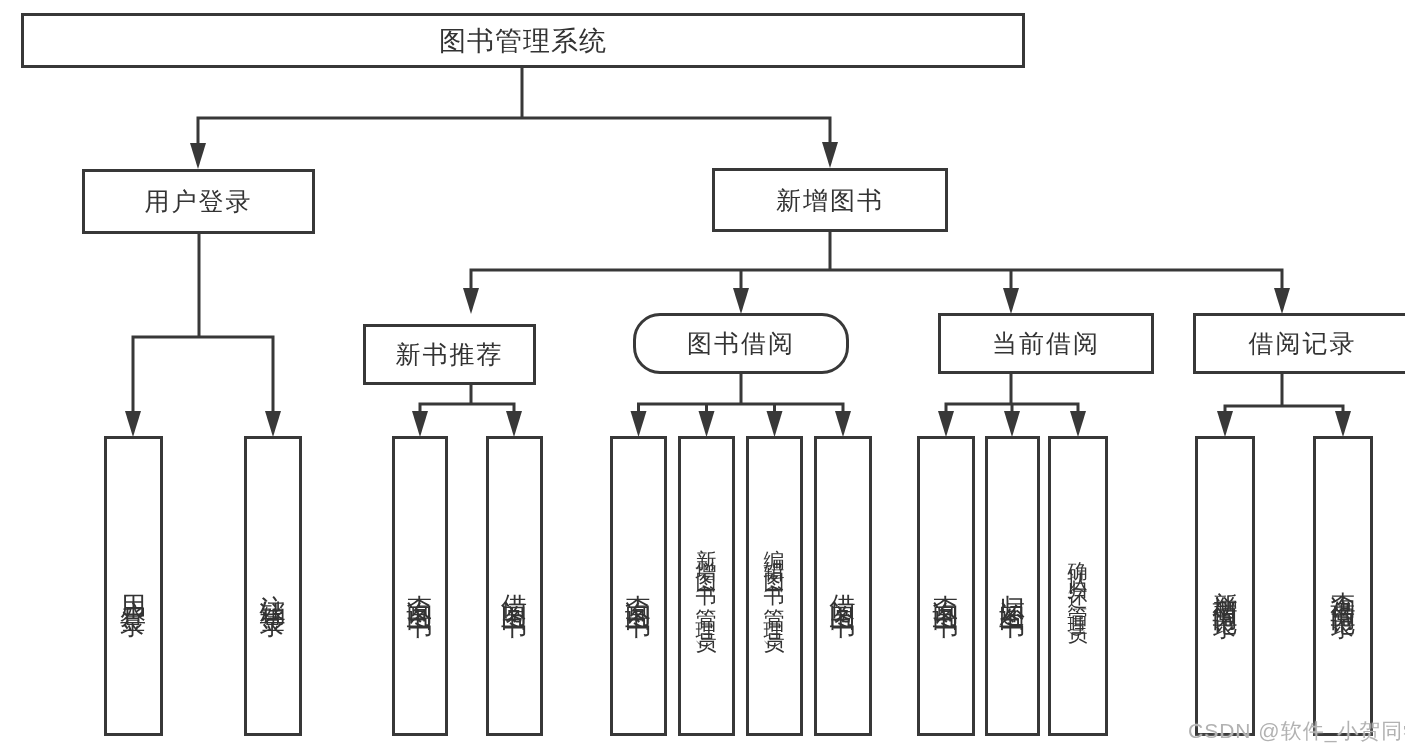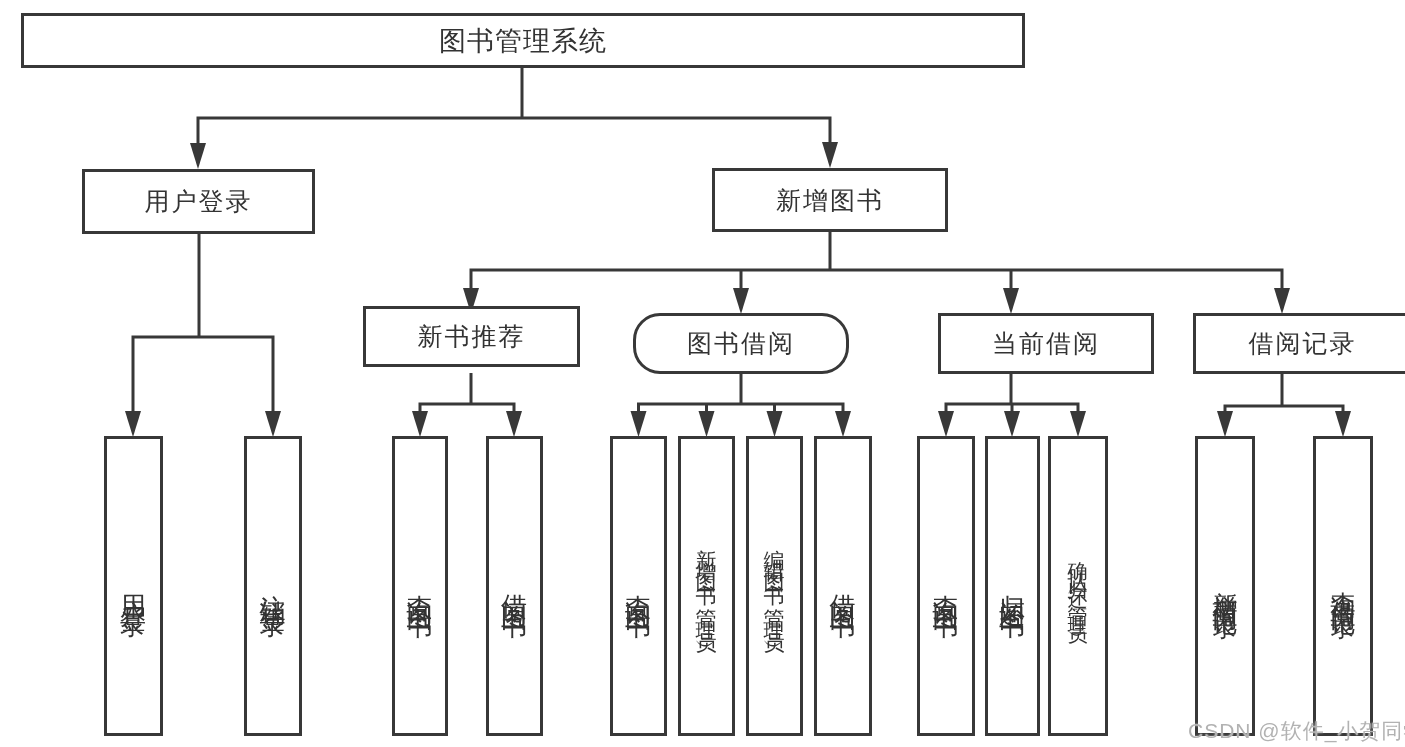--- a/index.html
+++ b/index.html
@@ -48,21 +48,21 @@
   }
   .s4 { font-size: 26px; letter-spacing: 6px; }
   .s6 { font-size: 25px; letter-spacing: 5px; }
   .s8 { font-size: 21px; letter-spacing: 12px; }
   .s9 { font-size: 20px; letter-spacing: 9px; }
 
   
   #n-root  { left: 21px;  top: 13px;  width: 1004px; height: 55px; }
   #n-user  { left: 82px;  top: 169px; width: 233px;  height: 65px; }
   #n-book  { left: 712px; top: 168px; width: 236px;  height: 64px; }
-  #n-l3a   { left: 363px; top: 306px; width: 217px;  height: 61px; }
+  #n-l3a   { left: 363px; top: 324px; width: 173px;  height: 61px; }
   #n-l3b   { left: 633px; top: 313px; width: 216px;  height: 61px; border-radius: 27px; }
   #n-l3c   { left: 903px; top: 313px; width: 216px;  height: 61px; margin-left: 35px; }
   #n-l3d   { left: 1173px;top: 313px; width: 219px;  height: 61px; margin-left: 20px; }
 
   .leaf { top: 436px; height: 300px; }
   #lf-a1 { left: 104px;  width: 59px; }
   #lf-a2 { left: 244px;  width: 58px; }
   #lf-b1 { left: 392px;  width: 56px; }
   #lf-b2 { left: 486px;  width: 57px; }
   #lf-c1 { left: 610px;  width: 57px; }

